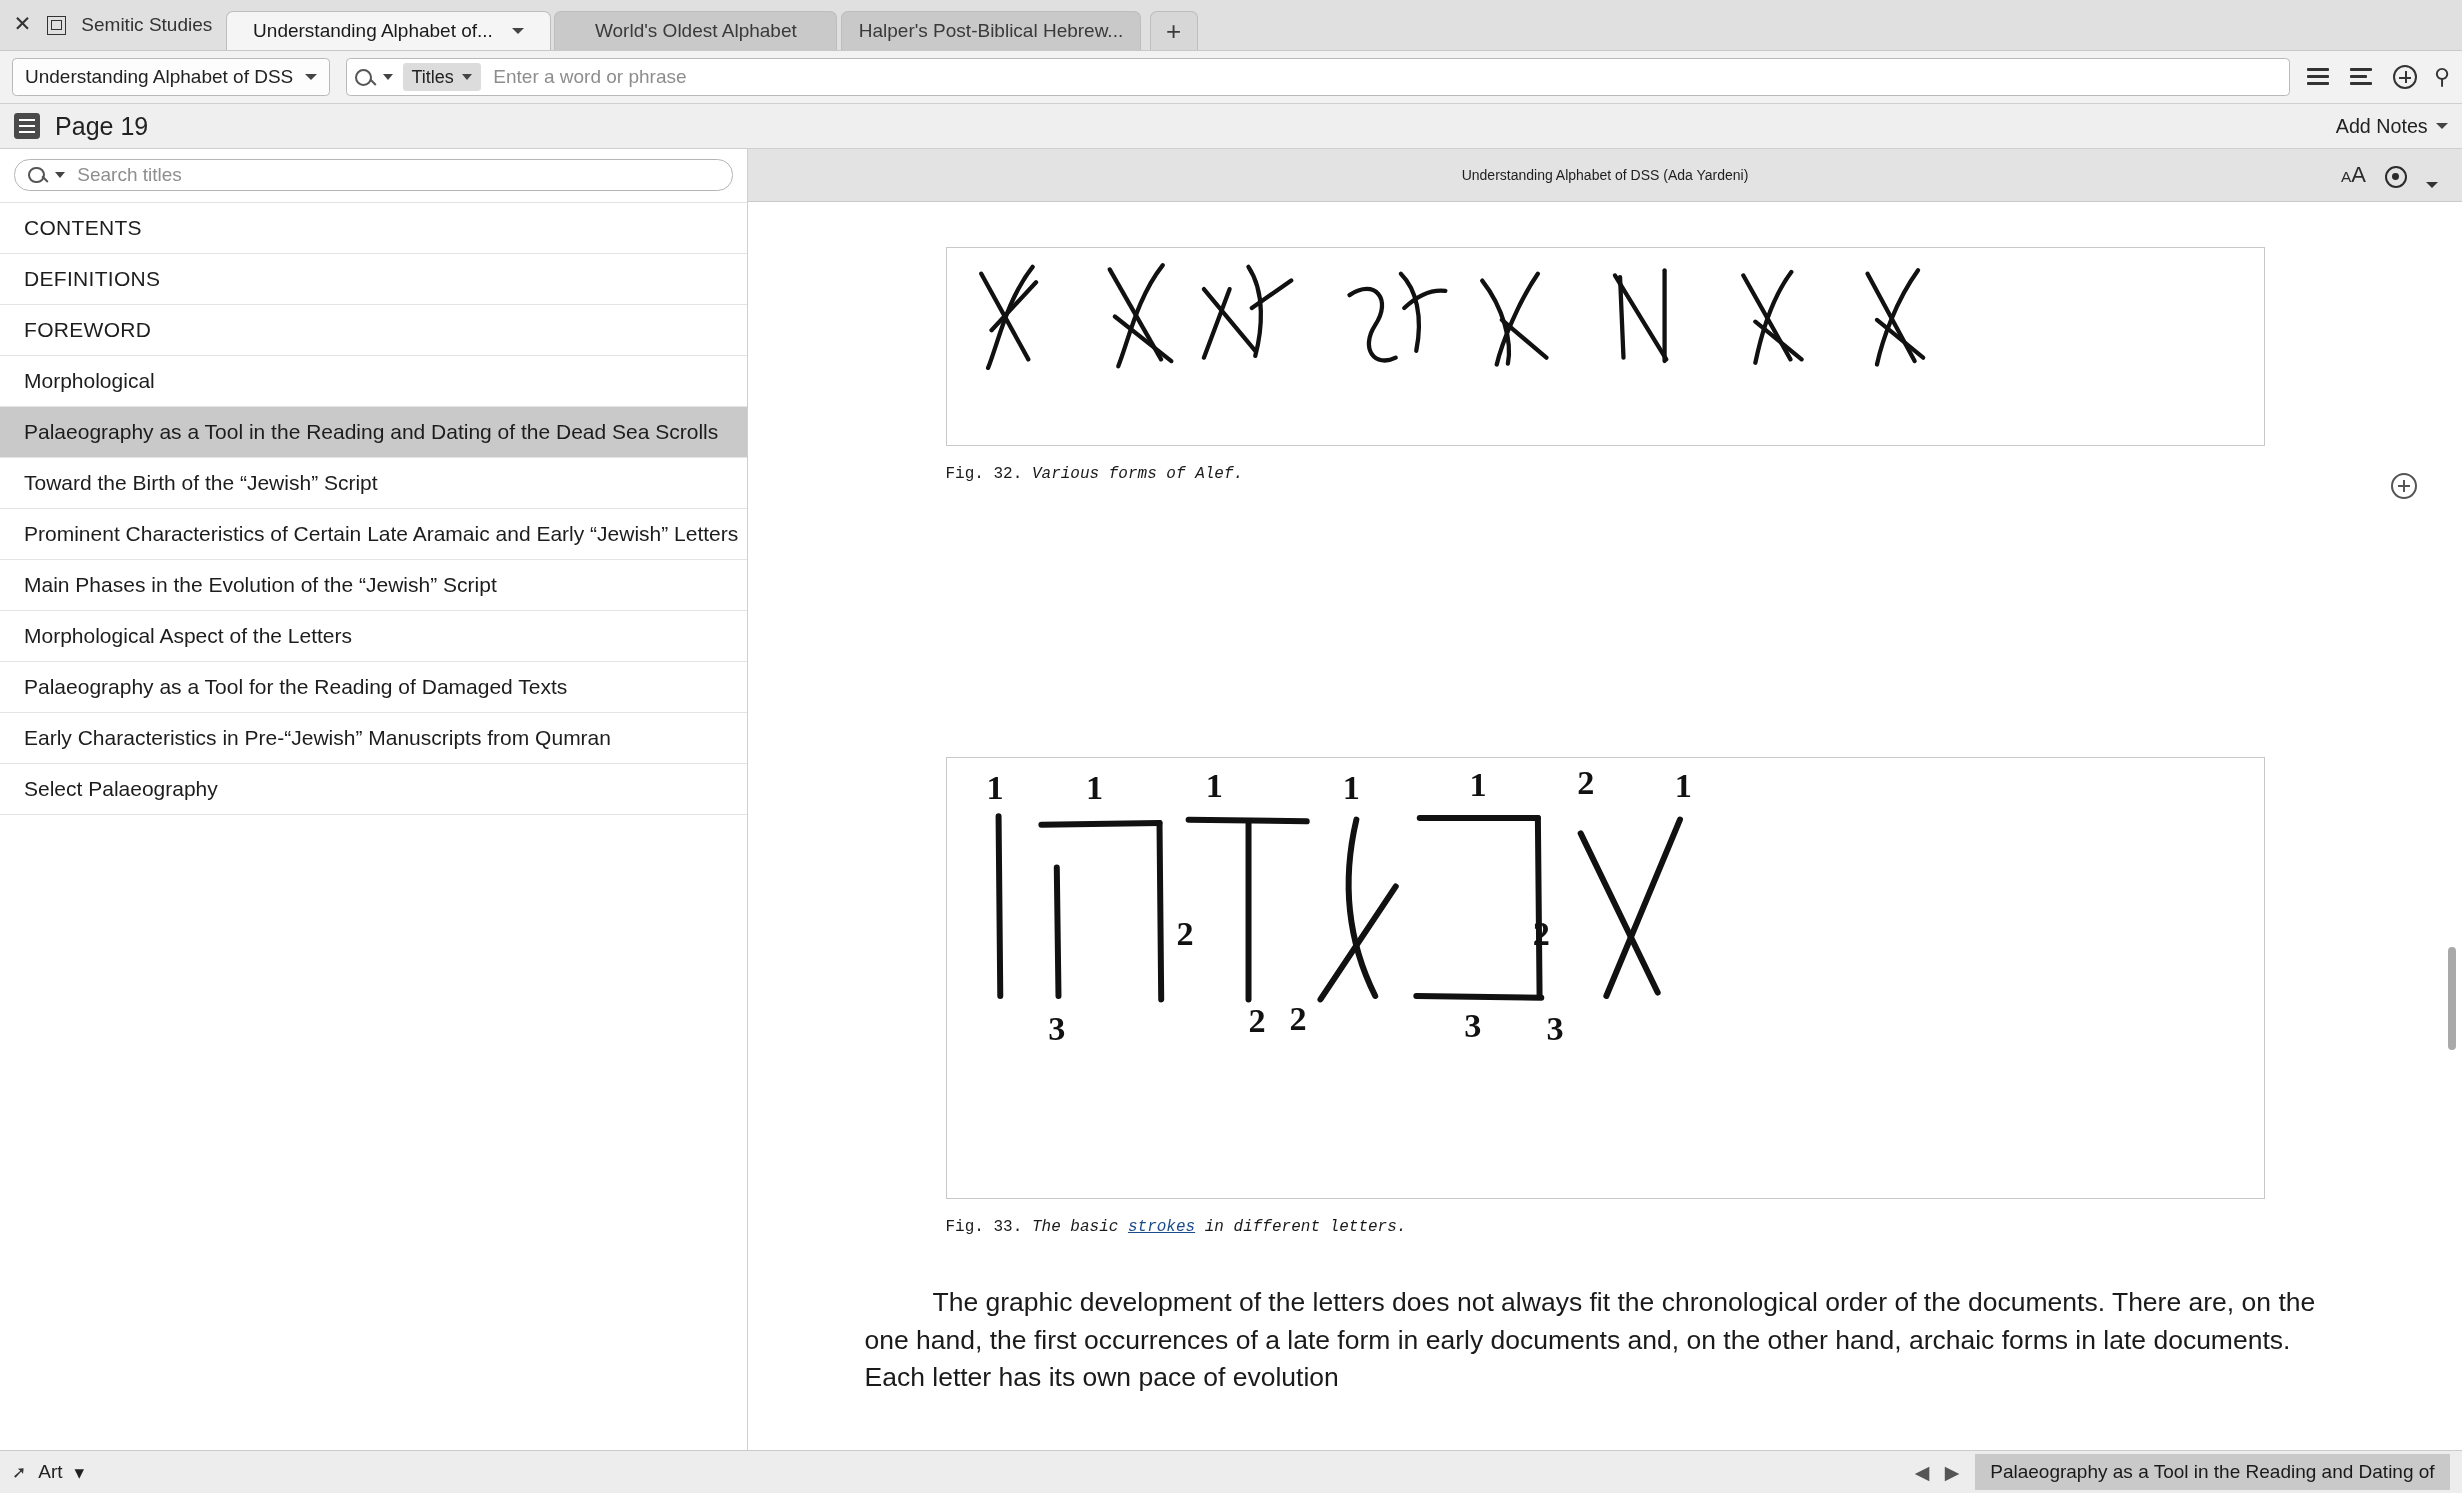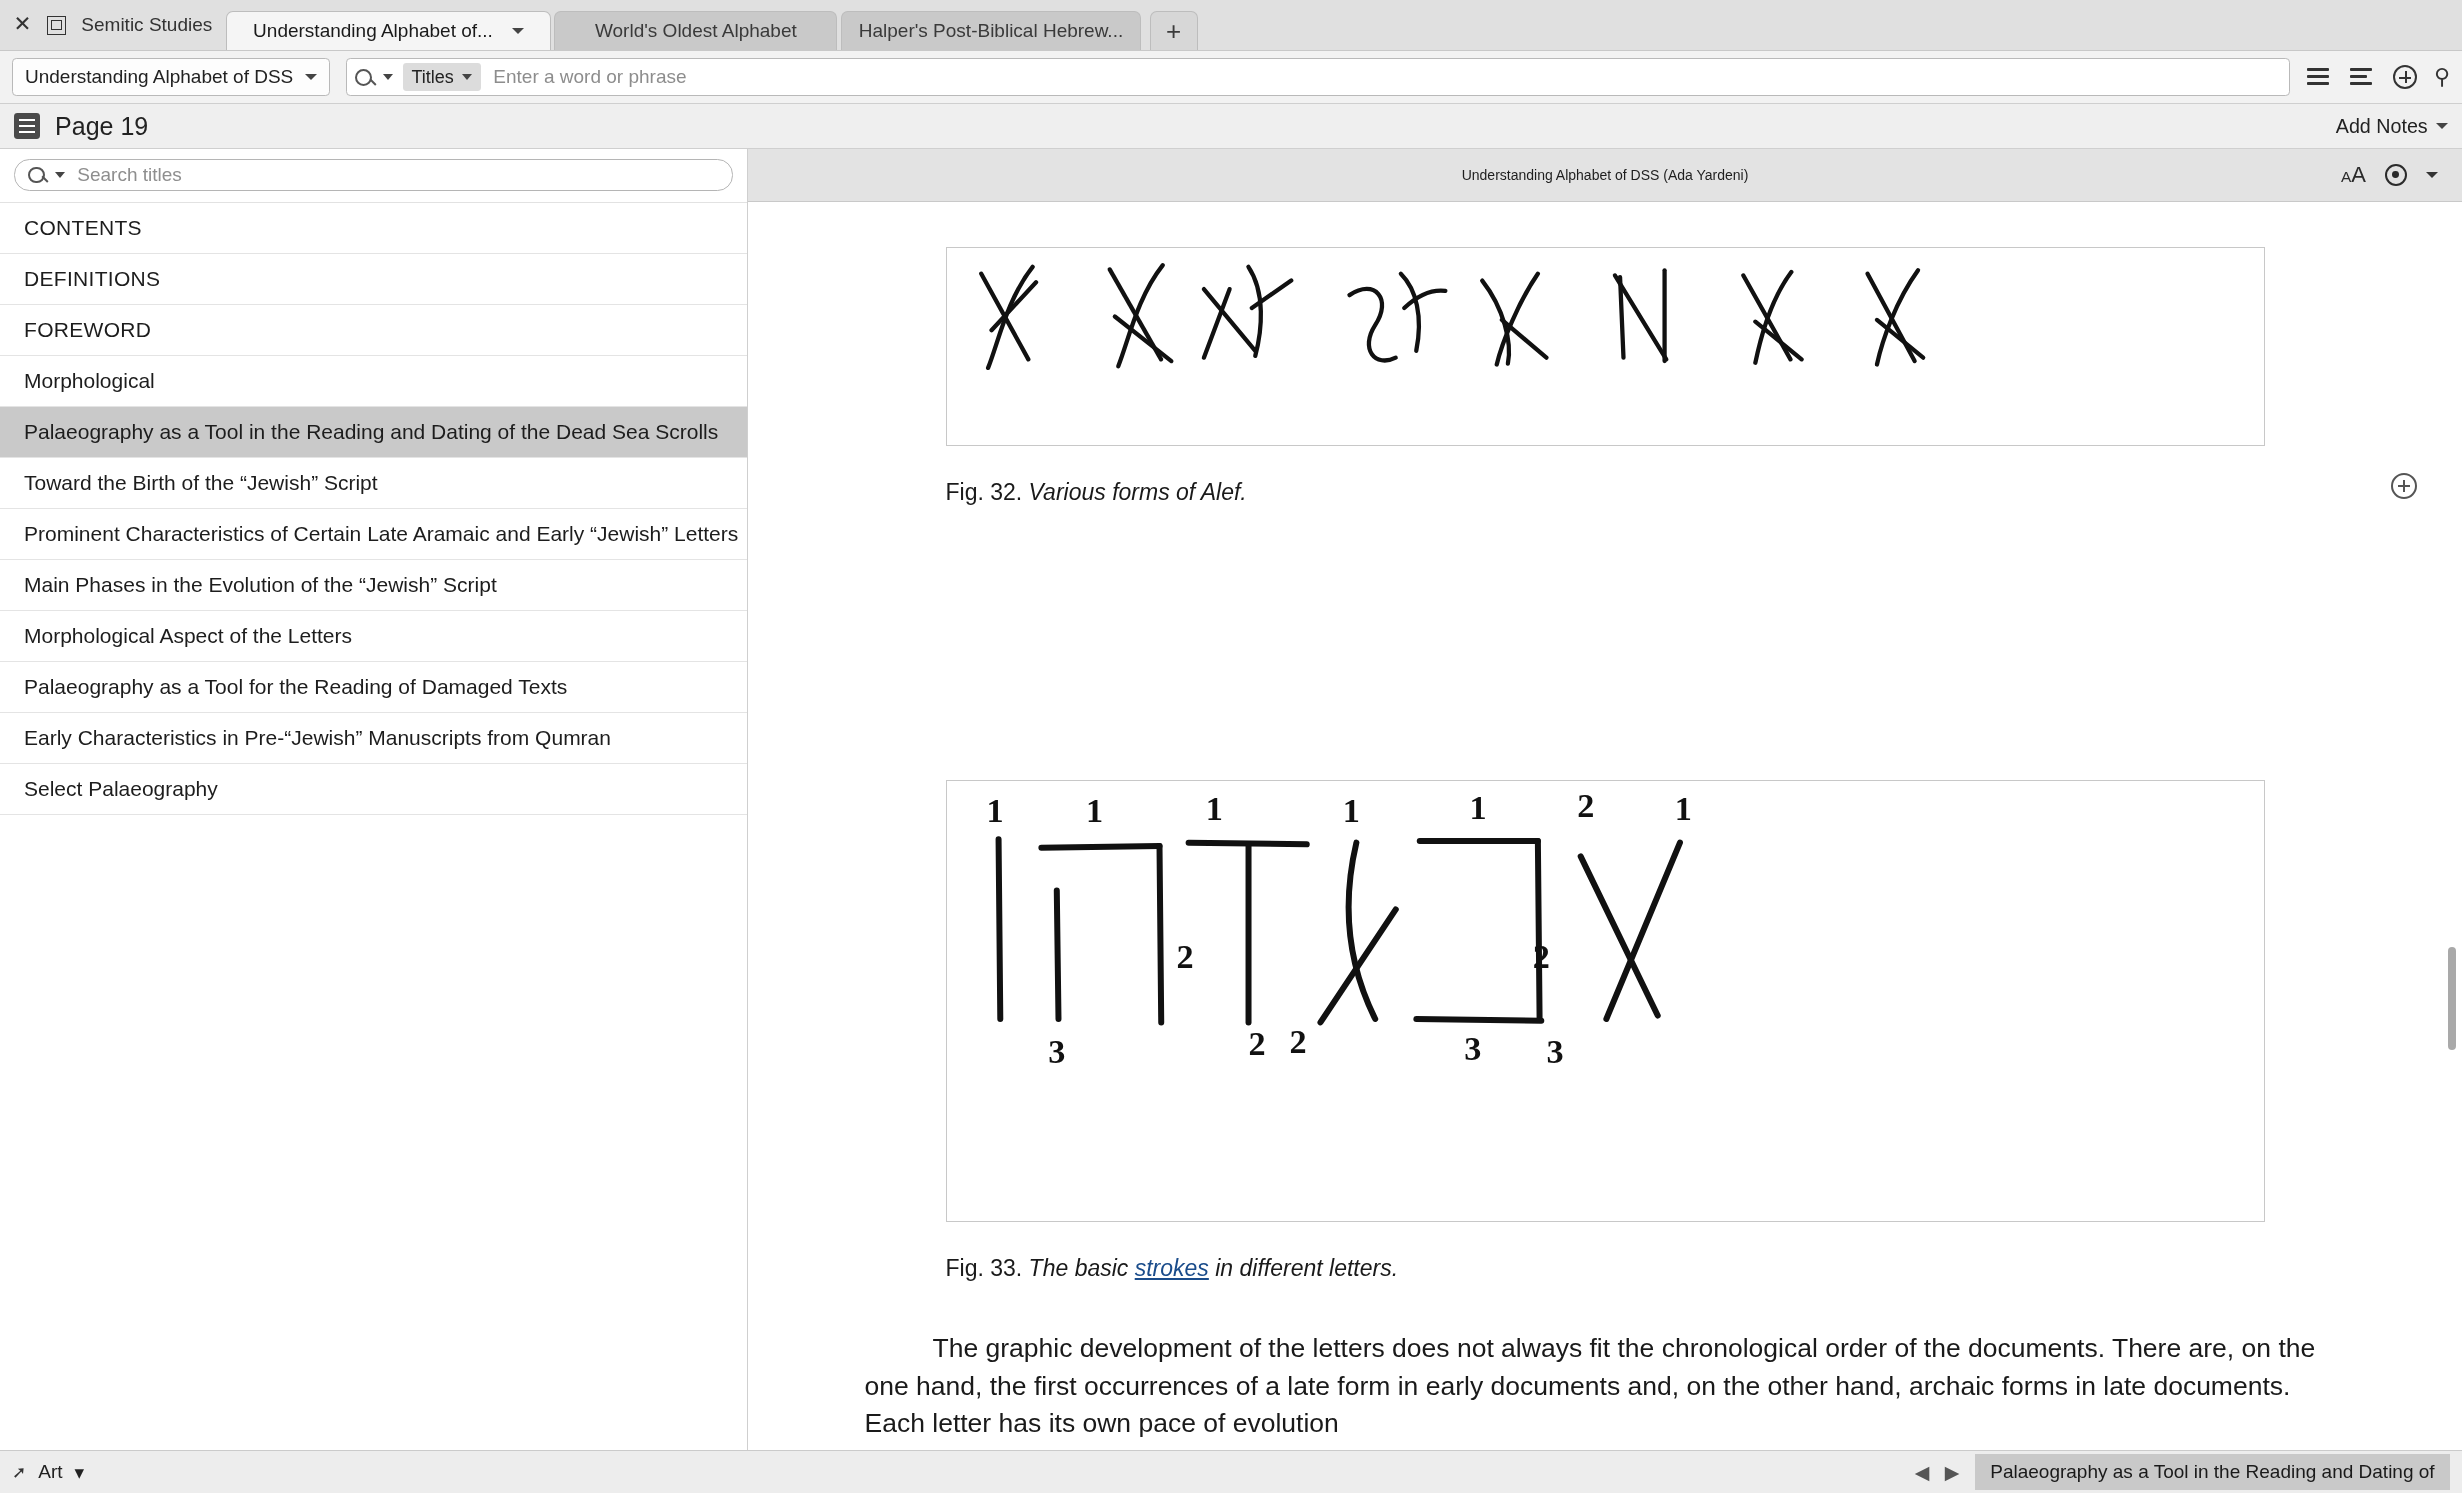--- a/index.html
+++ b/index.html
@@ -316,21 +316,21 @@
     position: relative;
     flex: 0 0 53px;
   }
   .reader-title {
     position: absolute; left: 0; right: 0;
     text-align: center;
     font-size: 14px; color: #1e1e1e;
   }
   .reader-tools {
     margin-left: auto;
-    display: flex; align-items: center; gap: 19px;
+    display: flex; align-items: flex-end; gap: 19px;
     padding-right: 24px;
     z-index: 2;
   }
   .aa { font-size: 22px; color: #2b2b2b; }
   .aa small { font-size: 15.4px; }
   .gear {
     width: 22px; height: 22px;
     border: 2.6px solid #2b2b2b;
     border-radius: 50%;
     position: relative;
@@ -350,23 +350,24 @@
     margin: 0 auto;
     border: 0.9px solid #c8c8c8;
     background: #fff;
     width: 1319px;
     position: relative;
   }
   .fig-1 { height: 199px; }
   .fig-2 { height: 442px; margin-top: 274px; }
   .fig-caption {
     width: 1319px;
-    margin: 33px auto 0 auto;
-    font-size: 23px;
+    margin: 19px auto 0 auto;
+    font-size: 16px;
     color: #1a1a1a;
+    font-family: Liberation Mono, monospace;
   }
   .fig-caption i { font-style: italic; }
   .fig-caption a {
     color: #1a4c8b; text-decoration: underline;
   }
   .para {
     width: 1481px;
     margin: 48px auto 0 auto;
     font-size: 26.5px;
     line-height: 1.42;

